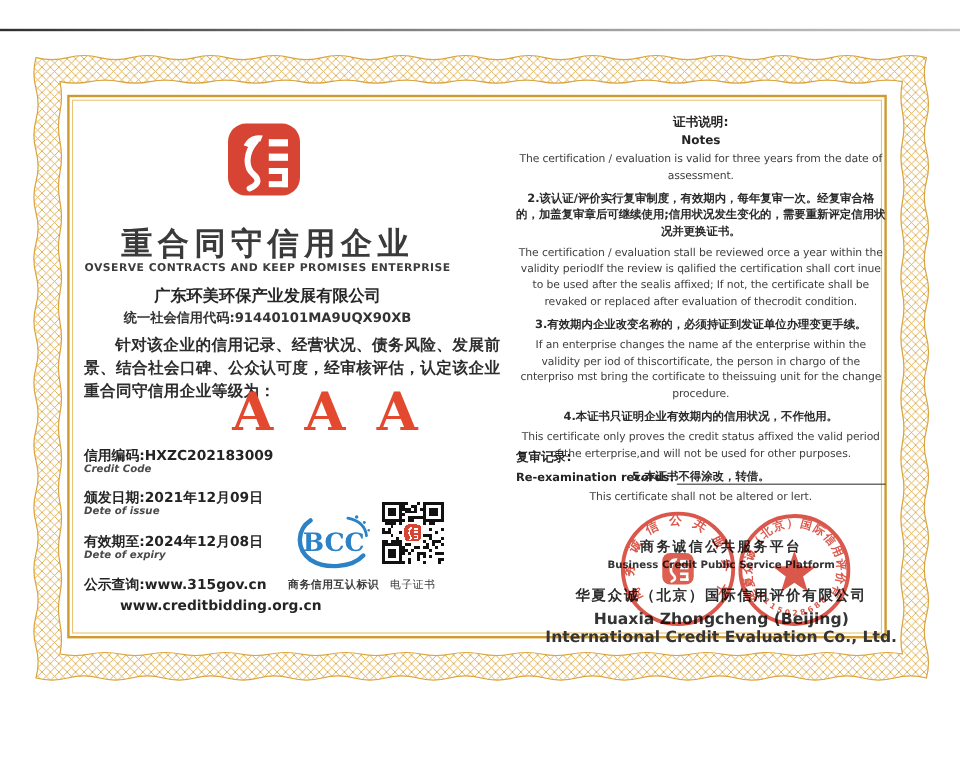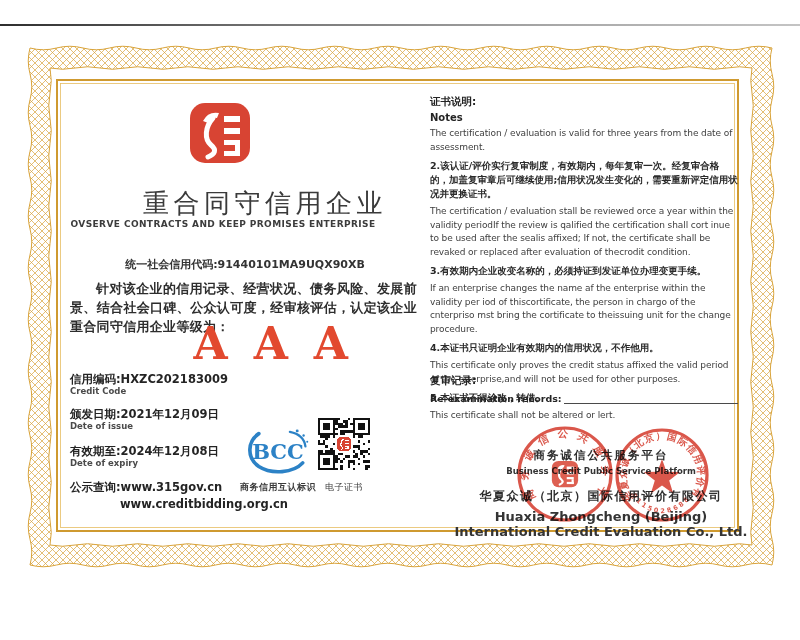--- a/index.html
+++ b/index.html
@@ -3,43 +3,43 @@
 <meta charset="utf-8">
 <style>
   html,body{margin:0;padding:0;background:#ffffff;}
   .page{position:relative;width:800px;height:640px;background:#ffffff;overflow:hidden;
         font-family:"DejaVu Sans","Liberation Sans",sans-serif;color:#2e2e2e;}
   .abs{position:absolute;}
   .scan-line{left:0;top:24px;width:800px;height:2px;
              background:linear-gradient(to right,#2e2e2e,#777 35%,#a9a9a9 70%,#c4c4c4);}
   
   .main-seal{left:188px;top:101px;width:64px;height:64px;}
-  .cert-title{left:58px;top:186px;width:330px;text-align:center;font-size:26px;font-weight:normal;
-              letter-spacing:4.5px;color:#3a3a3a;padding-left:42px;}
+  .cert-title{left:58px;top:186px;width:330px;text-align:center;font-size:26px;font-weight:bold;
+              letter-spacing:4.5px;color:#3a3a3a;}
   .cert-title-en{left:58px;top:219px;width:330px;text-align:center;font-size:9px;font-weight:bold;
                  letter-spacing:.4px;color:#3c3c3c;}
   .company{left:58px;top:238px;width:330px;text-align:center;font-size:13.5px;font-weight:bold;color:#262626;}
-  .uscc{left:58px;top:257px;width:330px;text-align:center;font-size:11px;font-weight:600;color:#333;margin-left:22px;}
+  .uscc{left:58px;top:257px;width:330px;text-align:center;font-size:11px;font-weight:600;color:#333;}
   .statement{left:70px;top:279px;width:347px;font-size:13px;font-weight:600;line-height:19px;
              color:#2d2d2d;text-indent:2em;letter-spacing:.3px;text-align:justify;}
   .grade{left:84px;top:318px;width:290px;text-align:right;font-family:"DejaVu Serif","Liberation Serif",serif;
          font-size:44px;font-weight:bold;letter-spacing:26px;}
   .field-zh{font-size:11.5px;font-weight:600;color:#242424;}
-  .field-en{font-size:8.5px;font-weight:600;color:#4a4a4a;}
+  .field-en{font-size:8.5px;font-weight:600;color:#4a4a4a;font-style:italic;}
   .f-credit-zh{left:70px;top:372px;} .f-credit-en{left:70px;top:386px;}
   .f-issue-zh{left:70px;top:407px;}  .f-issue-en{left:70px;top:421px;text-align:center;}
   .f-expiry-zh{left:70px;top:444px;} .f-expiry-en{left:70px;top:458px;}
   .f-query{left:70px;top:480px;font-size:11.5px;font-weight:600;color:#242424;}
-  .f-query2{left:120px;top:497px;font-size:11.5px;font-weight:600;color:#242424;}
+  .f-query2{left:100px;top:497px;font-size:11.5px;font-weight:600;color:#242424;}
   .bcc-box{left:246px;top:428px;width:64px;height:46px;}
   .bcc-label{left:238px;top:481px;width:80px;text-align:center;font-size:9px;font-weight:bold;color:#3b3b3b;letter-spacing:.5px;}
   .qr-box{left:318px;top:418px;width:52px;height:52px;}
   .qr-label{left:314px;top:481px;width:60px;text-align:center;font-size:9px;font-weight:normal;color:#3b3b3b;letter-spacing:.5px;}
   
-  .notes{left:430px;top:95px;width:308px;}
+  .notes{left:430px;top:95px;width:308px;text-align:center;}
   .notes p{margin:0;}
   .nh-zh{font-size:10.5px;font-weight:bold;color:#242424;margin-bottom:3px!important;}
   .nh-en{font-size:10px;font-weight:bold;color:#242424;margin-bottom:2px!important;}
   .notes .zh{font-size:9.5px;font-weight:600;color:#2a2a2a;line-height:14px;margin-top:5px!important;}
   .notes .en{font-size:9px;color:#3e3e3e;line-height:13.5px;margin-top:4px!important;letter-spacing:-.1px;}
   .reexam{left:430px;top:374px;width:308px;}
   .reexam .zh{font-size:10.5px;font-weight:bold;color:#242424;margin:0;}
   .reexam .row{display:flex;align-items:flex-end;margin-top:4px;}
   .reexam .en{font-size:9.5px;font-weight:bold;color:#242424;white-space:nowrap;}
   .reexam .line{flex:1;border-bottom:1px solid #4a4a4a;height:11px;margin-left:2px;}
@@ -88,20 +88,21 @@
     <rect x="57" y="80" width="681" height="451" fill="none" stroke="#cf9a30" stroke-width="2"></rect>
     <rect x="60.5" y="83.5" width="674" height="444" fill="none" stroke="#e6bd63" stroke-width="0.8"></rect>
   </svg>
 
   <svg class="abs main-seal" viewBox="0 0 64 64">
     <use href="#xin-seal"></use>
   </svg>
 
   <div class="abs cert-title">重合同守信用企业</div>
   <div class="abs cert-title-en">OVSERVE CONTRACTS AND KEEP PROMISES ENTERPRISE</div>
+  <div class="abs company">广东环美环保产业发展有限公司</div>
   <div class="abs uscc">统一社会信用代码:91440101MA9UQX90XB</div>
   <div class="abs statement">针对该企业的信用记录、经营状况、债务风险、发展前景、结合社会口碑、公众认可度，经审核评估，认定该企业重合同守信用企业等级为：</div>
   <div class="abs grade" id="grade" style="color: rgb(226, 73, 47);">AAA</div>
 
   <div class="abs field-zh f-credit-zh">信用编码:HXZC202183009</div>
   <div class="abs field-en f-credit-en">Credit Code</div>
   <div class="abs field-zh f-issue-zh">颁发日期:2021年12月09日</div>
   <div class="abs field-en f-issue-en">Dete of issue</div>
   <div class="abs field-zh f-expiry-zh">有效期至:2024年12月08日</div>
   <div class="abs field-en f-expiry-en">Dete of expiry</div>

